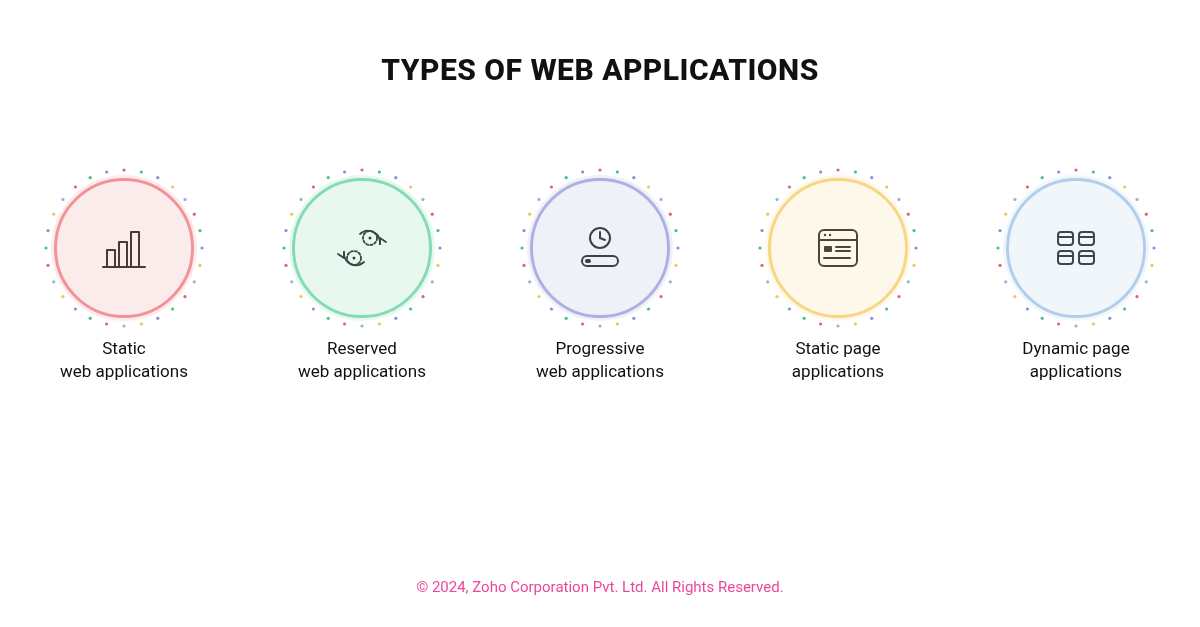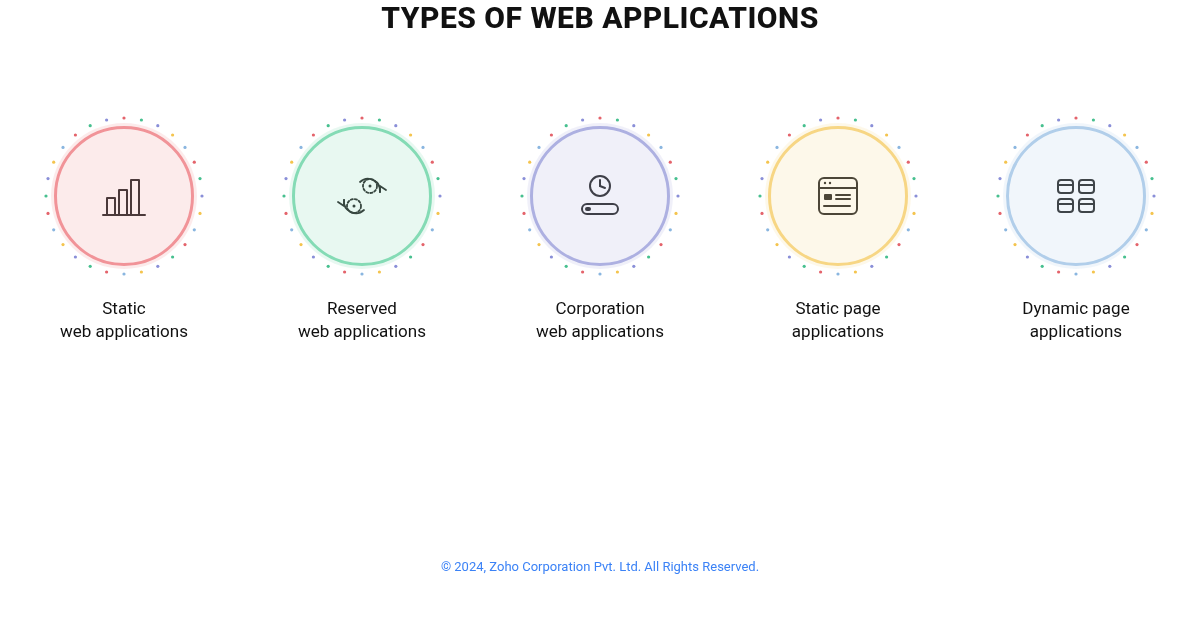--- a/index.html
+++ b/index.html
@@ -11,20 +11,21 @@
     display: flex;
     flex-direction: column;
     align-items: center;
     position: relative;
   }
   .title {
     font-size: 30px;
     font-weight: 800;
     letter-spacing: 0.5px;
     color: #111;
+    margin-top: 52px;
     text-align: left;
   }
   .row {
     display: flex;
     justify-content: center;
     gap: 68px;
     margin-top: 80px;
   }
   .item {
     display: flex;
@@ -56,34 +57,34 @@
     inset: 8px;
     border-radius: 50%;
     opacity: 0.25;
     filter: blur(0.5px);
   }
   .dots {
     position: absolute;
     inset: 0;
   }
   .label {
-    margin-top: 20px;
+    margin-top: 8px;
     text-align: center;
     font-size: 17px;
     line-height: 1.35;
     color: #111;
     white-space: pre-line;
   }
   .footer {
     position: absolute;
-    bottom: 53px;
+    bottom: 31px;
     width: 100%;
     text-align: center;
-    font-size: 13px;
-    color: #3b82f6;
+    font-size: 15px;
+    color: #ec4899;
   }
   svg.icon { display: block; }
 </style>
 </head>
 <body>
 
 <h1 class="title">TYPES OF WEB APPLICATIONS</h1>
 
 <div class="row">
 
@@ -219,21 +220,21 @@
       <div class="circle" style="border-color:#a6a9df;">
         <svg class="icon" width="56" height="56" viewBox="0 0 56 56" fill="none" stroke="#111" stroke-width="2" stroke-linecap="round" stroke-linejoin="round">
           <circle cx="28" cy="18" r="10"></circle>
           <line x1="28" y1="18" x2="28" y2="12"></line>
           <line x1="28" y1="18" x2="33" y2="20"></line>
           <rect x="10" y="36" width="36" height="10" rx="5"></rect>
           <rect x="13" y="39" width="6" height="4" rx="2" fill="#111" stroke="none"></rect>
         </svg>
       </div>
     </div>
-    <div class="label">Corporation
+    <div class="label">Progressive
 web applications</div>
   </div>
 
   <div class="item">
     <div class="circle-wrap">
       <svg class="dots" viewBox="0 0 162 162">
           <circle cx="81.0" cy="3.0" r="1.6" fill="#e4636b"></circle>
           <circle cx="98.4" cy="5.0" r="1.6" fill="#47c08f"></circle>
           <circle cx="114.8" cy="10.7" r="1.6" fill="#8a8fd8"></circle>
           <circle cx="129.6" cy="20.0" r="1.6" fill="#f4c44e"></circle>

